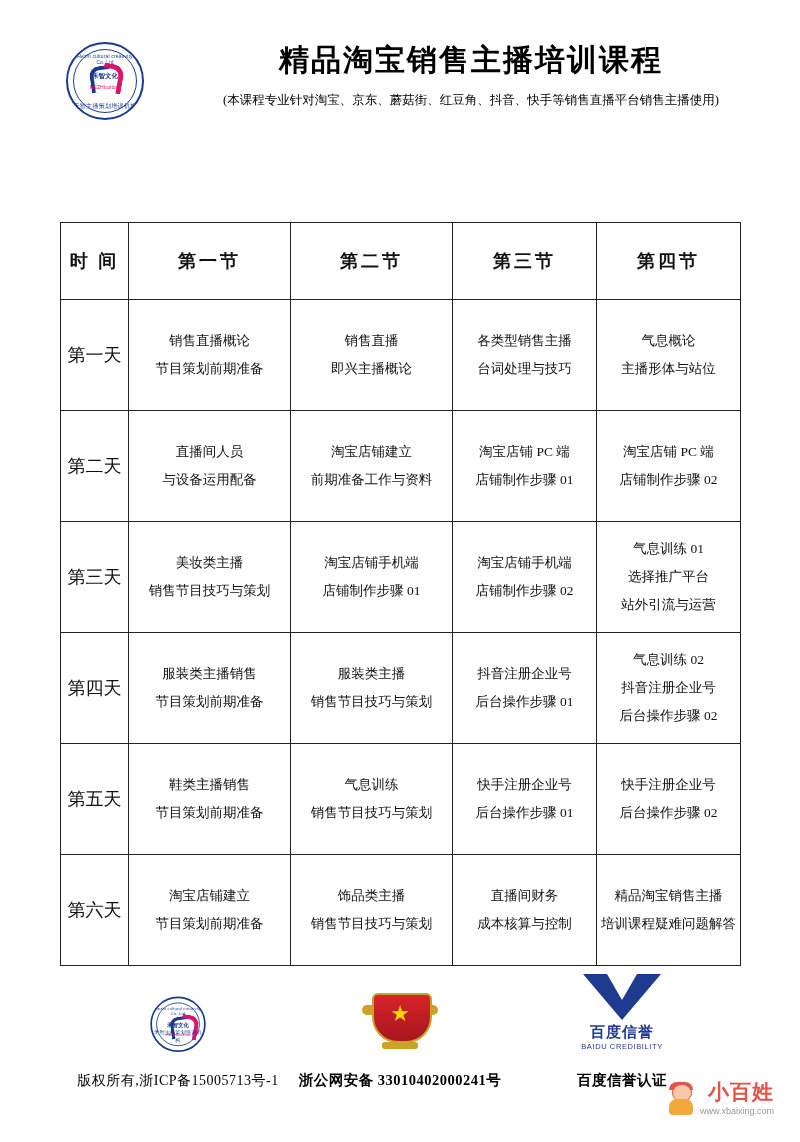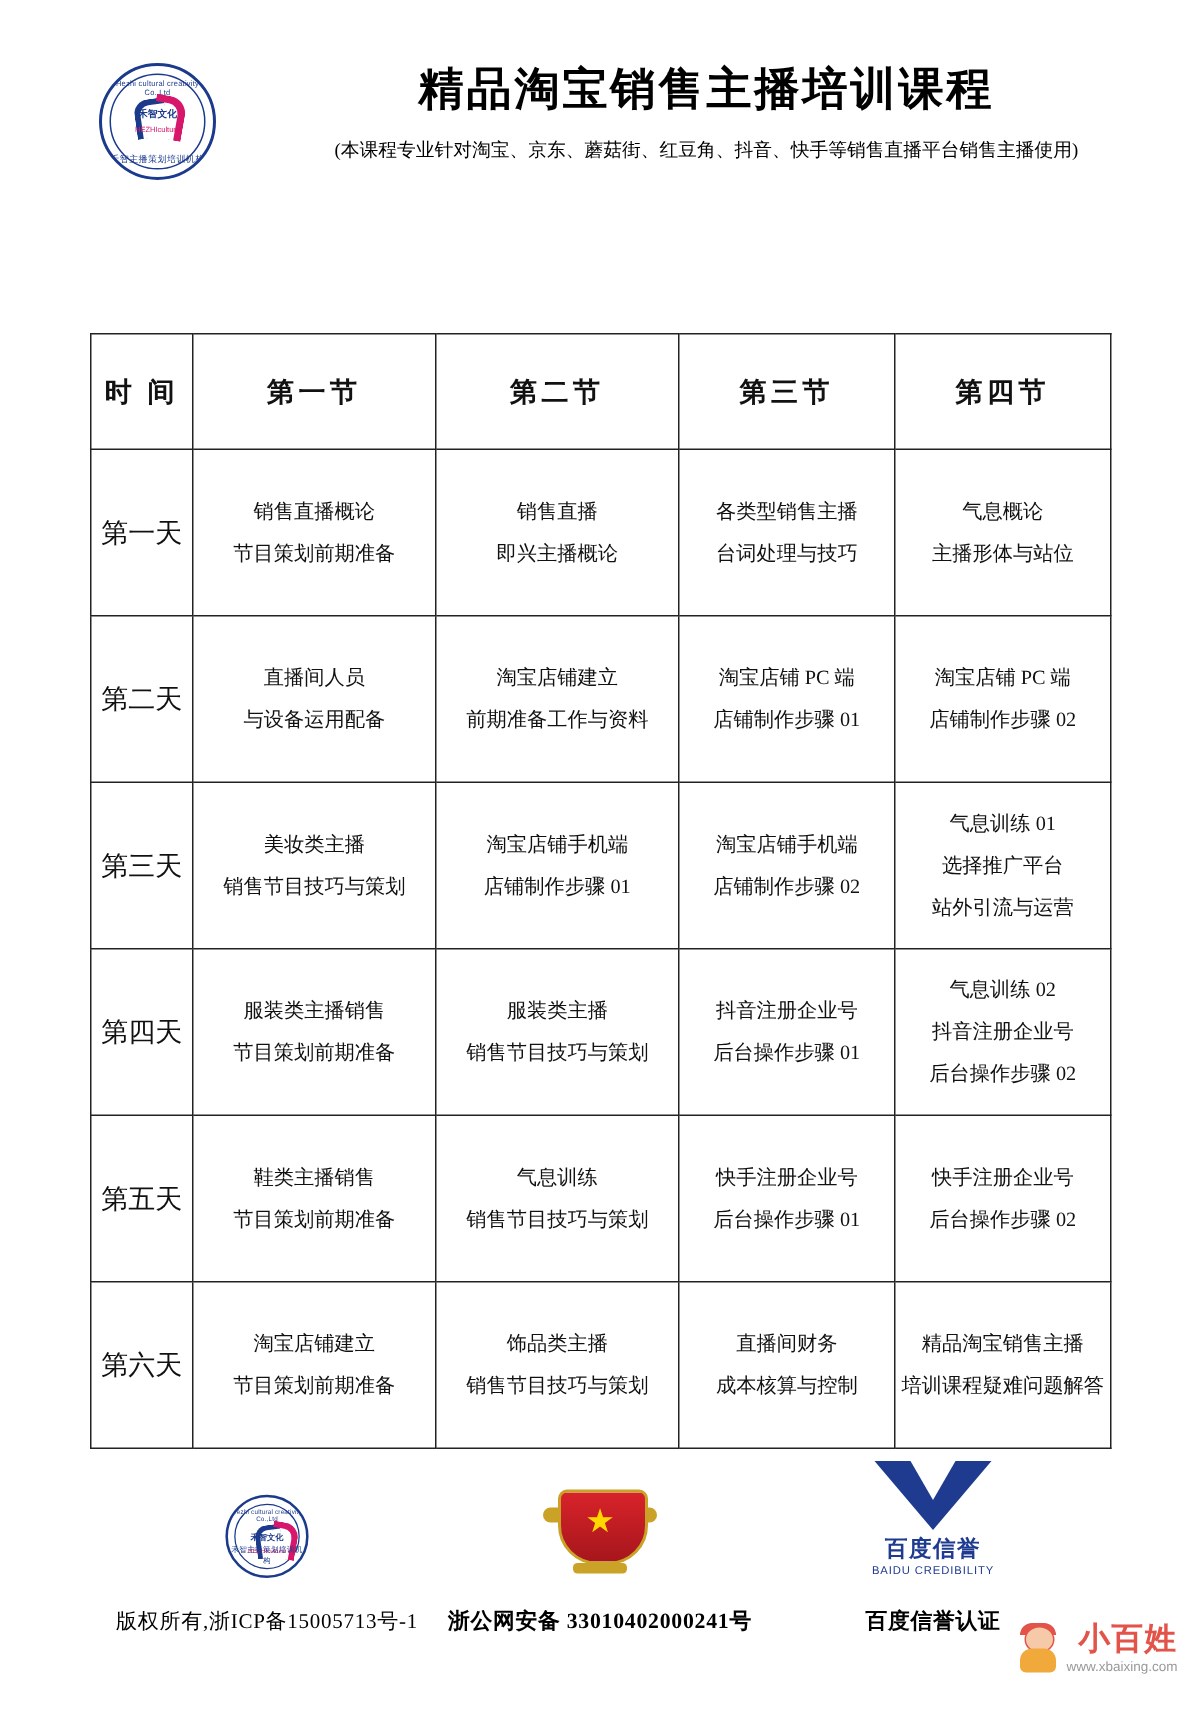--- a/index.html
+++ b/index.html
@@ -283,21 +283,21 @@
   .baidu-en {
     font-size: 7.5px;
     color: #1f3b8f;
     letter-spacing: .6px;
     font-family: "Liberation Sans", sans-serif;
   }
 
   
   .watermark {
     position: absolute;
-    right: 15px;
+    right: 26px;
     bottom: 8px;
     display: flex;
     align-items: flex-start;
   }
   .wm-figure {
     width: 30px; height: 34px;
     position: relative;
     margin-right: 4px;
   }
   .wm-figure .head {

